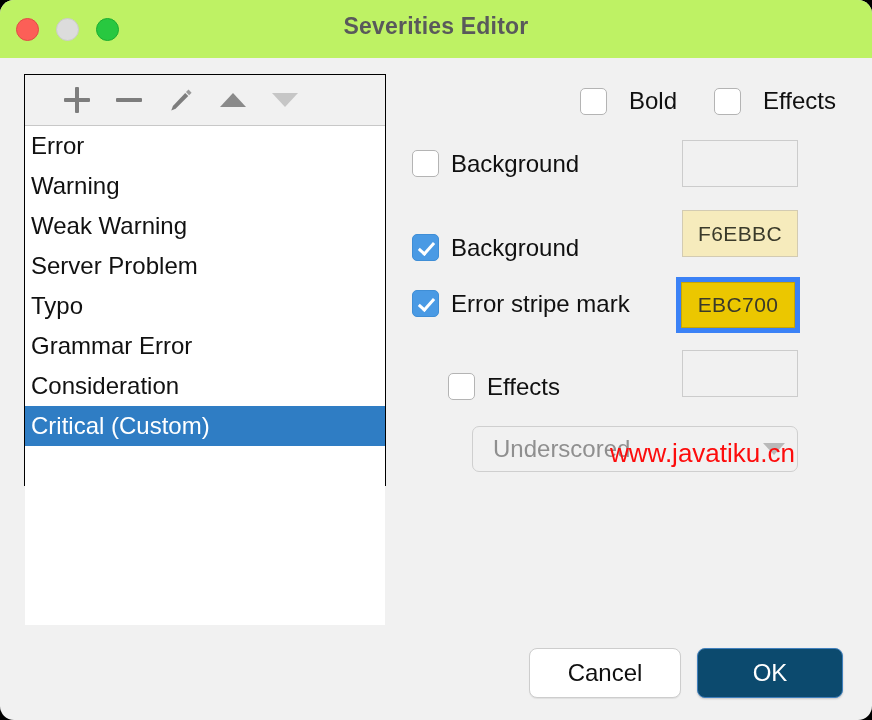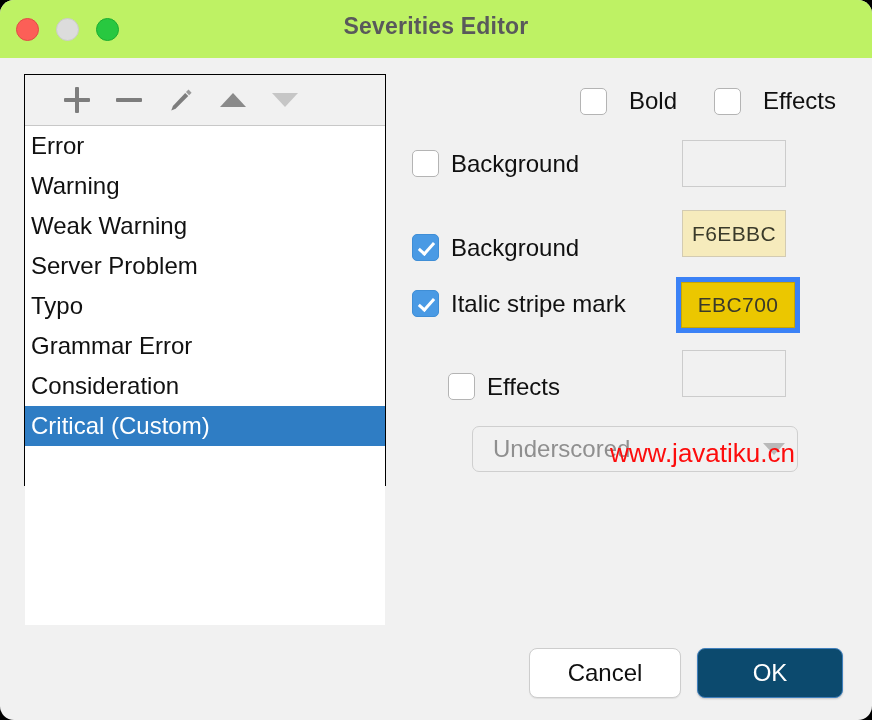--- a/index.html
+++ b/index.html
@@ -198,21 +198,21 @@
     align-items: center;
   }
   .opt-row-foreground { top: 76px; }
   .opt-row-background { top: 160px; }
   .opt-row-stripe     { top: 216px; }
   .opt-row-effects    { top: 299px; margin-left: 36px; }
 
   .swatch {
     position: absolute;
     left: 282px;
-    width: 104px;
+    width: 116px;
     height: 47px;
     box-sizing: border-box;
     border: 1px solid #cccccc;
     background: transparent;
     display: flex;
     align-items: center;
     justify-content: center;
     font-size: 21px;
     color: #3a3a2a;
     letter-spacing: 0.4px;
@@ -387,21 +387,21 @@
     <div class="swatch swatch-foreground"></div>
 
     <div class="opt-row opt-row-background">
       <span class="checkbox checked"></span>
       <span class="cb-label">Background</span>
     </div>
     <div class="swatch swatch-background" style="background: rgb(246, 235, 188);">F6EBBC</div>
 
     <div class="opt-row opt-row-stripe">
       <span class="checkbox checked"></span>
-      <span class="cb-label">Italic stripe mark</span>
+      <span class="cb-label">Error stripe mark</span>
     </div>
     <div class="swatch swatch-stripe">
       <span class="inner" style="background: rgb(235, 199, 0);">EBC700</span>
     </div>
 
     <div class="opt-row opt-row-effects">
       <span class="checkbox"></span>
       <span class="cb-label">Effects</span>
     </div>
     <div class="swatch swatch-effects"></div>

